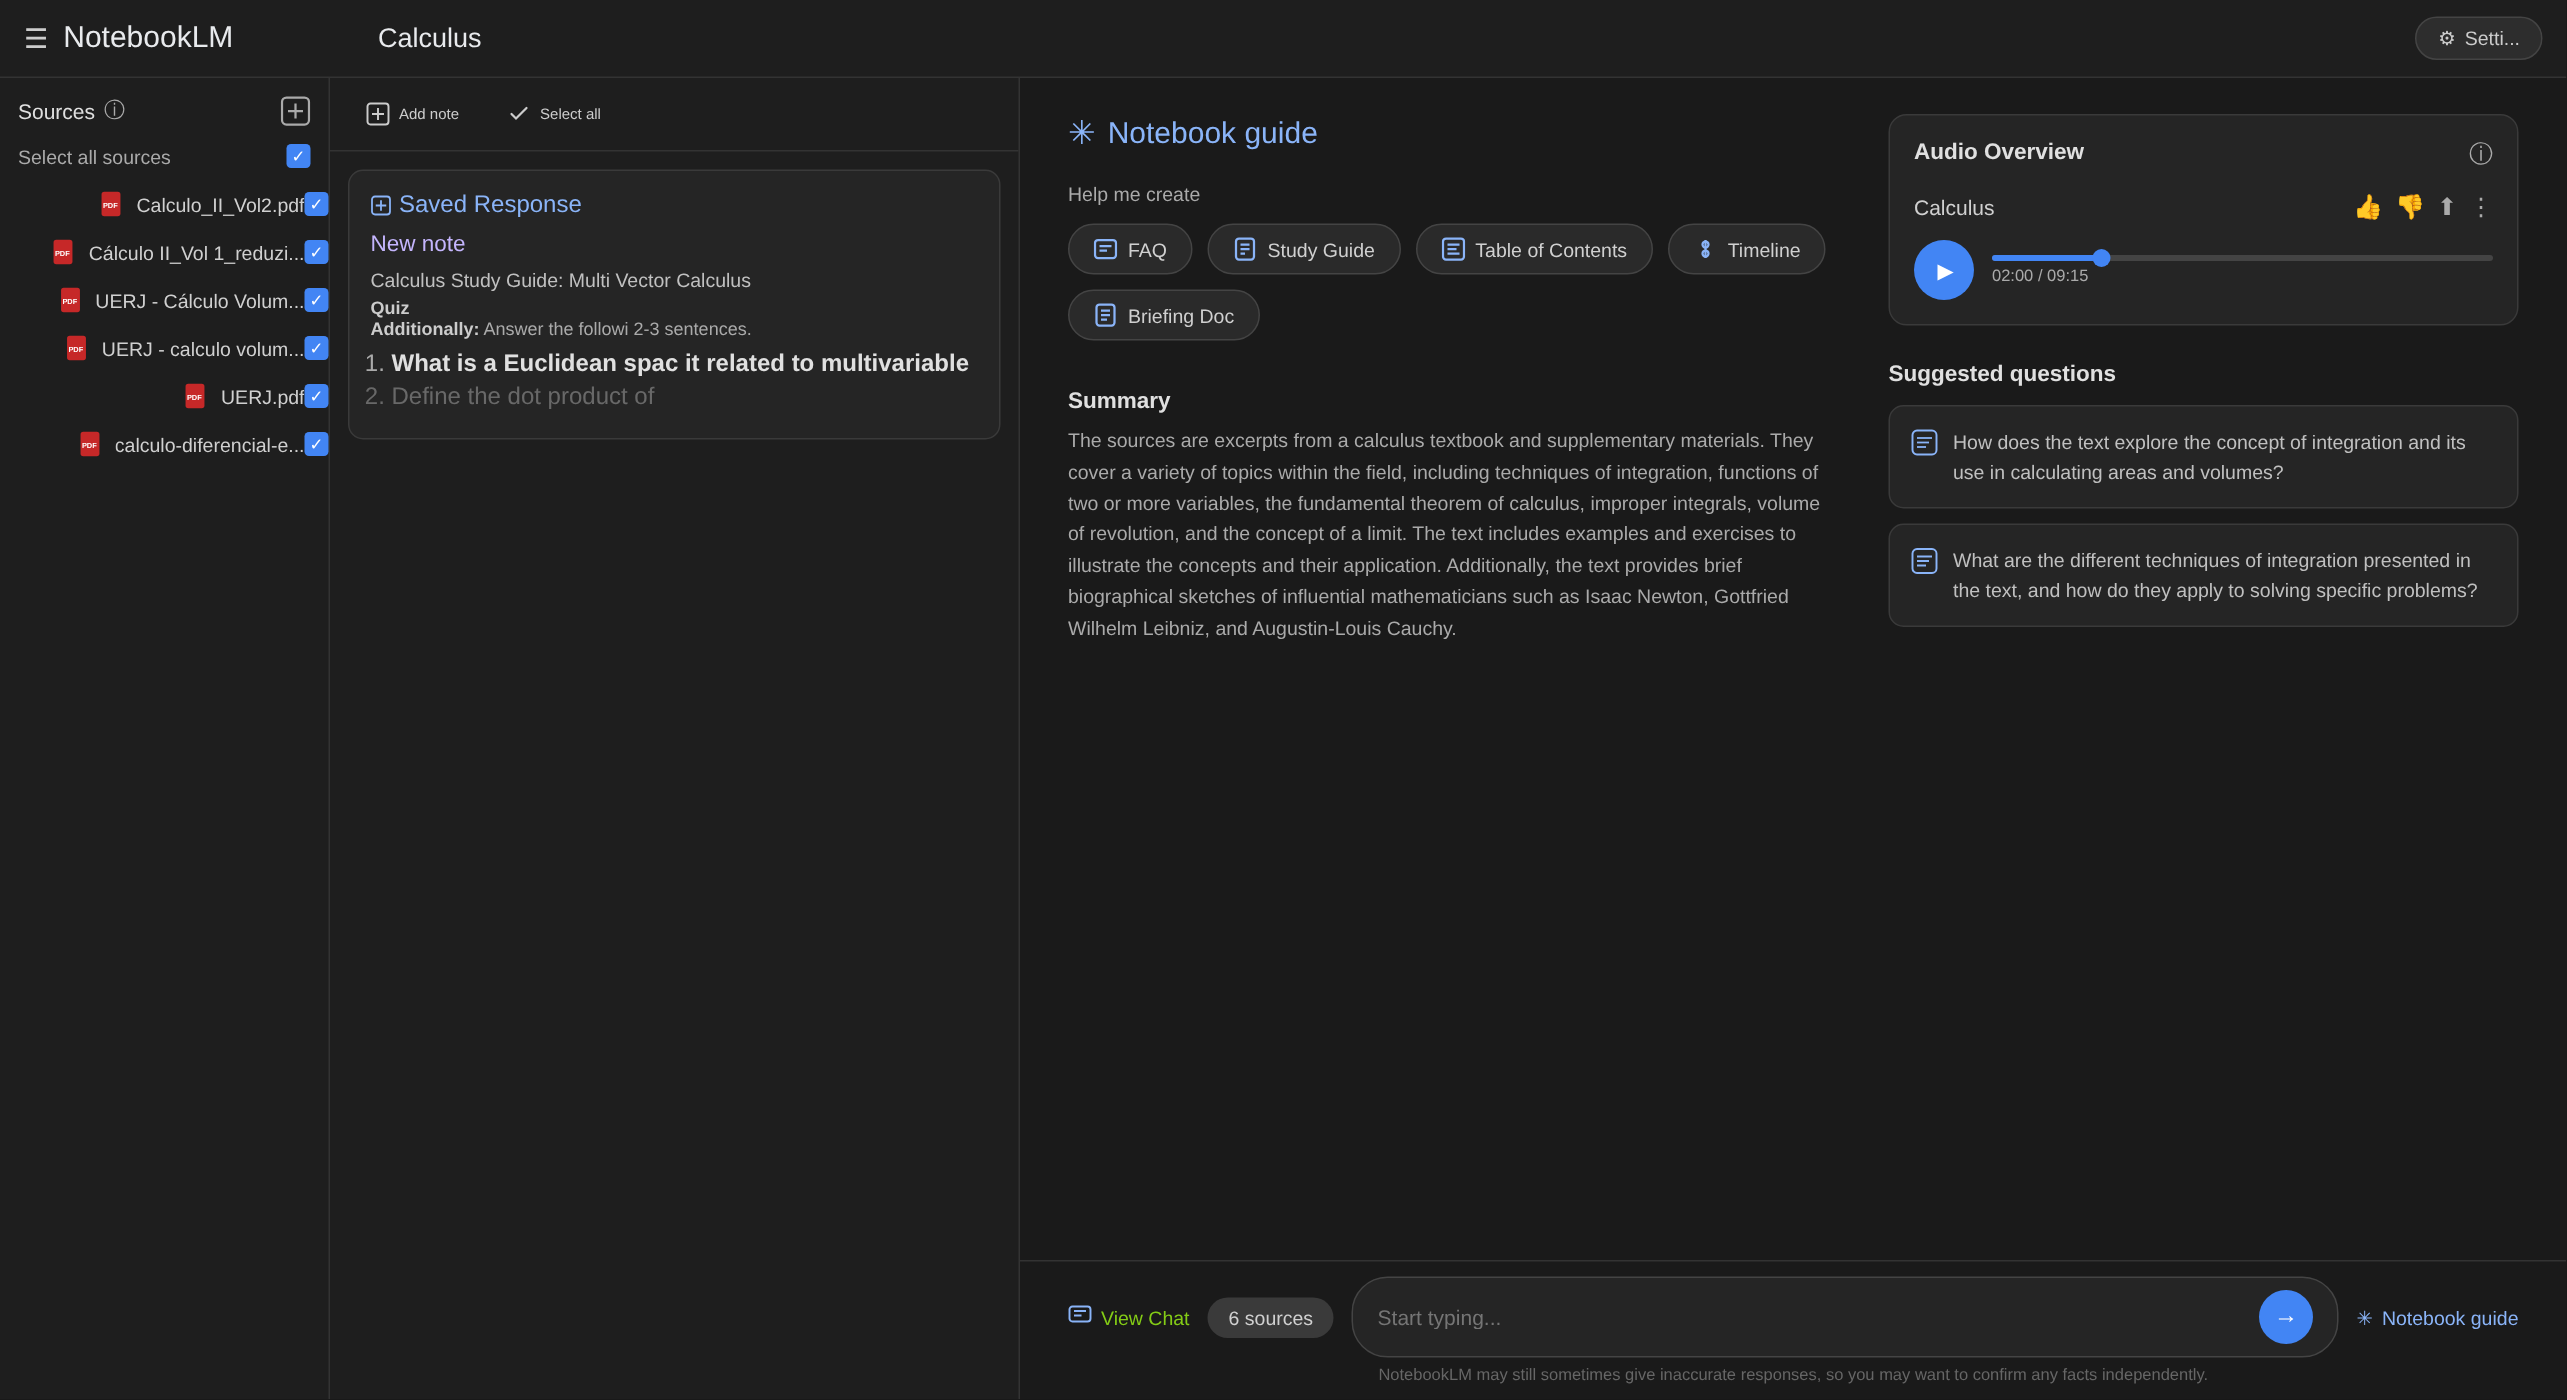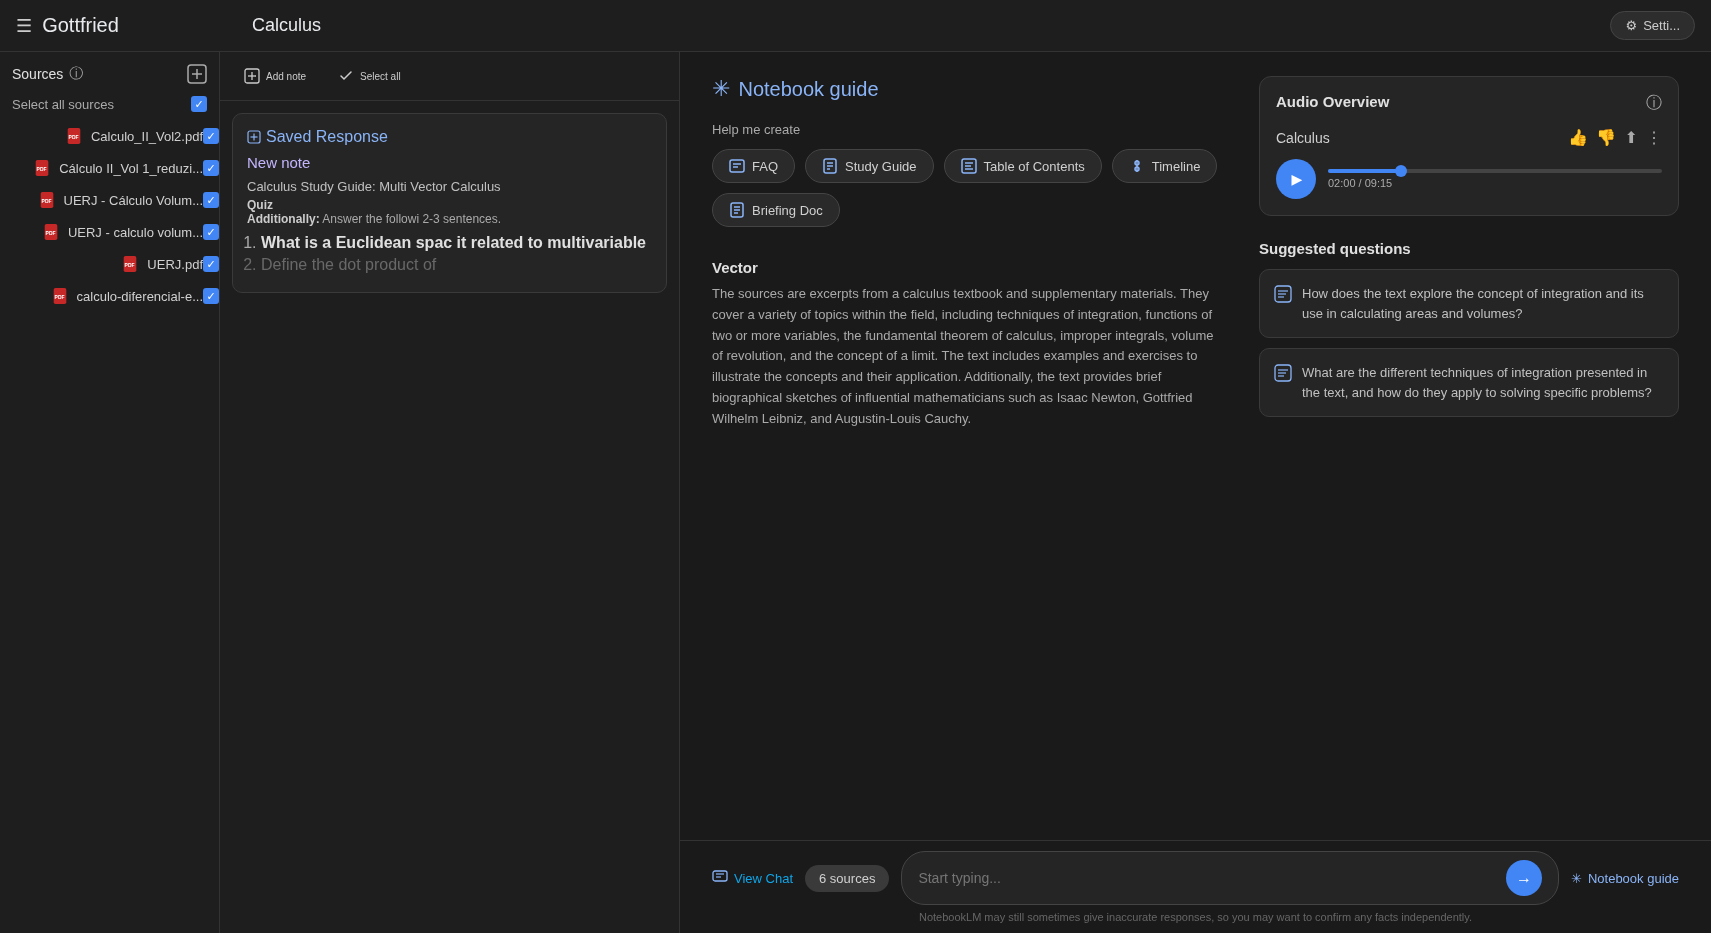--- a/index.html
+++ b/index.html
@@ -467,21 +467,21 @@
     }
     .chat-row {
       display: flex;
       align-items: center;
       gap: 12px;
     }
     .view-chat-btn {
       display: flex;
       align-items: center;
       gap: 6px;
-      color: #0ea5e9;
+      color: #84cc16;
       background: none;
       border: none;
       cursor: pointer;
       font-size: 13px;
       font-weight: 500;
     }
     .sources-badge {
       background: #3a3a3a;
       border-radius: 20px;
       padding: 6px 14px;
@@ -557,21 +557,21 @@
       background: none;
       border: none;
     }
   </style>
 </head>
 <body>
 
 <div class="top-bar">
   <div class="top-bar-left">
     <span class="hamburger">☰</span>
-    <span class="app-title">Gottfried</span>
+    <span class="app-title">NotebookLM</span>
   </div>
   <div class="top-bar-center">
     <span class="notebook-title">Calculus</span>
   </div>
   <div class="top-bar-right">
     <button class="settings-btn">
       <span>⚙</span>
       <span>Setti...</span>
     </button>
   </div>
@@ -767,21 +767,21 @@
                 <rect x="2" y="1" width="12" height="14" rx="2"></rect>
                 <line x1="5" y1="5" x2="11" y2="5"></line>
                 <line x1="5" y1="8" x2="11" y2="8"></line>
                 <line x1="5" y1="11" x2="9" y2="11"></line>
               </svg>
             <span>Briefing Doc</span>
           </button>
         </div>
 
         <div class="summary-section">
-          <div class="summary-title">Vector</div>
+          <div class="summary-title">Summary</div>
           <div class="summary-text">The sources are excerpts from a calculus textbook and supplementary materials. They cover a variety of topics within the field, including techniques of integration, functions of two or more variables, the fundamental theorem of calculus, improper integrals, volume of revolution, and the concept of a limit. The text includes examples and exercises to illustrate the concepts and their application. Additionally, the text provides brief biographical sketches of influential mathematicians such as Isaac Newton, Gottfried Wilhelm Leibniz, and Augustin-Louis Cauchy.</div>
         </div>
       </div>
 
       <div class="right-section">
         <div class="audio-overview-card">
           <div class="audio-overview-header">
             <span class="audio-overview-title">Audio Overview</span>
             <span class="info-circle">ⓘ</span>
           </div>

